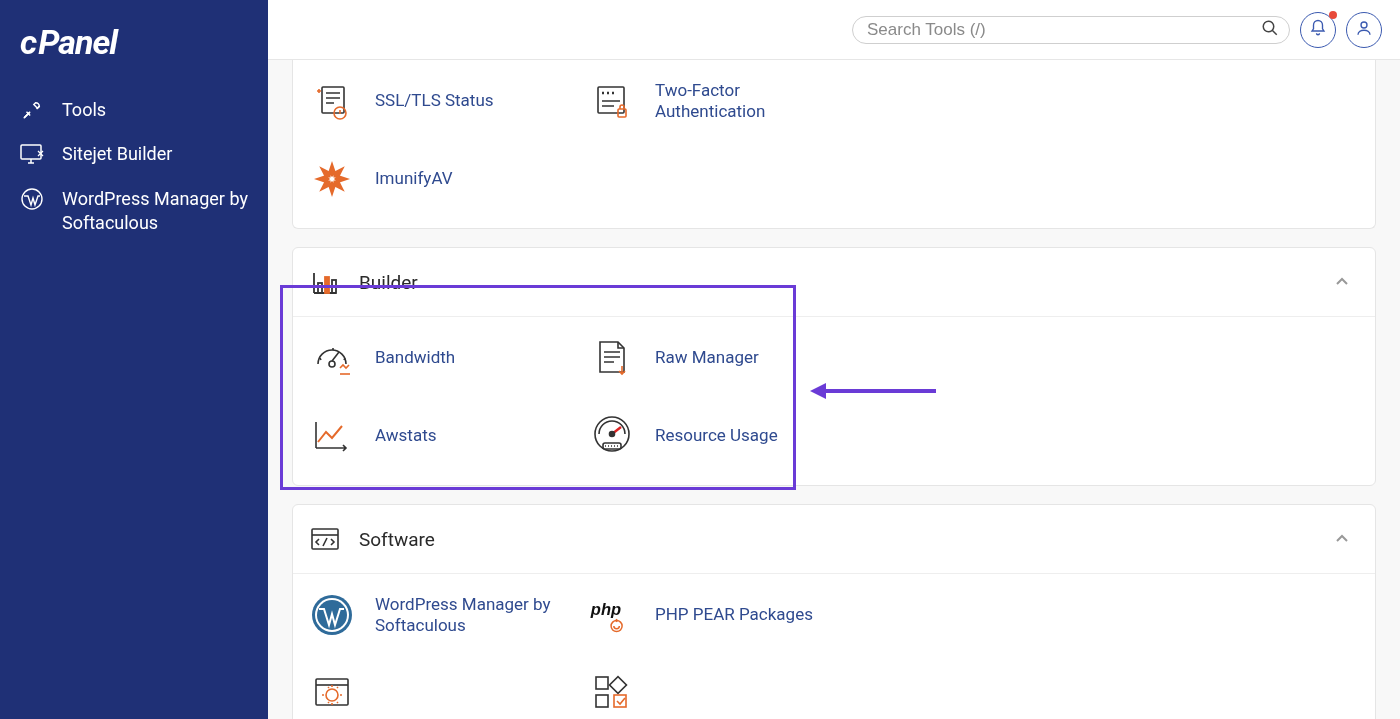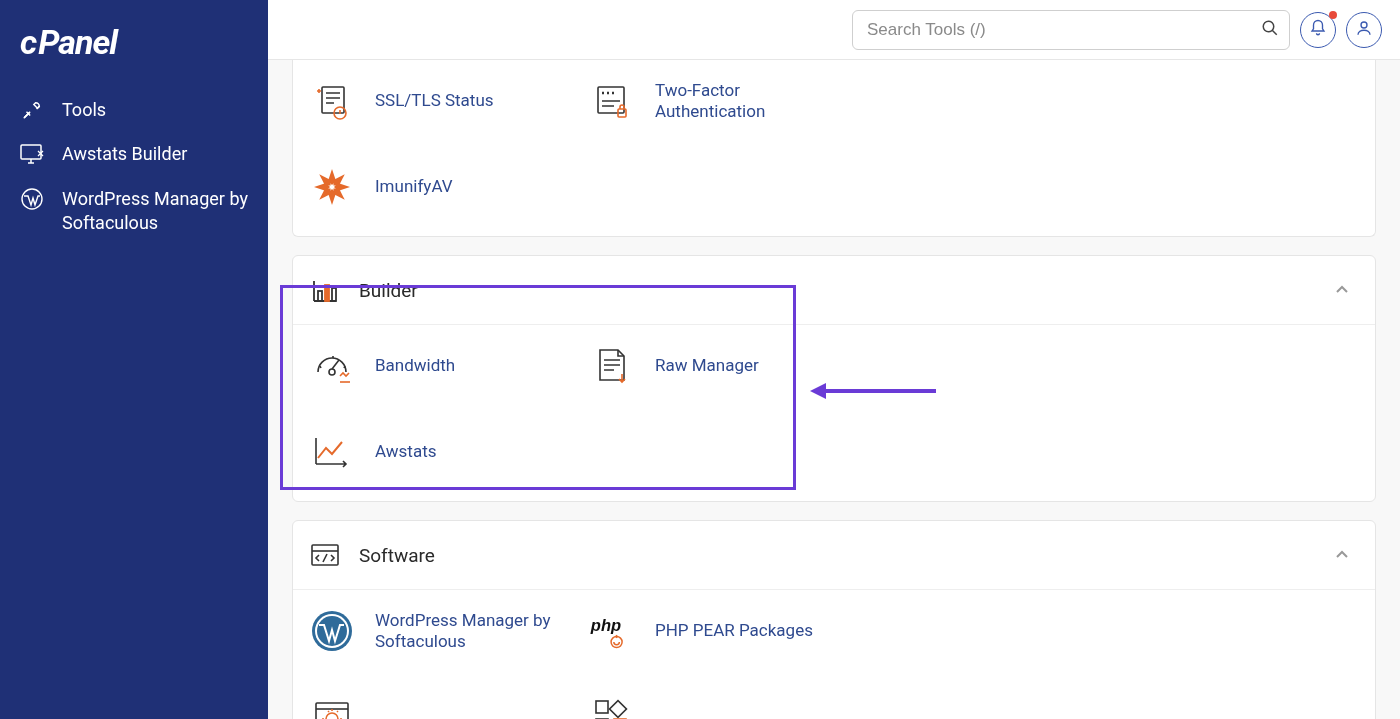--- a/index.html
+++ b/index.html
@@ -49,23 +49,23 @@
     background: #fff;
     border-bottom: 1px solid #e6e6e6;
     display: flex;
     align-items: center;
     justify-content: flex-end;
     padding: 0 18px;
     gap: 10px;
   }
   .search-wrap {
     width: 438px;
-    height: 40px;
+    height: 28px;
     border: 1px solid #cfcfcf;
-    border-radius: 6px;
+    border-radius: 14px;
     display: flex;
     align-items: center;
     padding: 0 10px 0 14px;
     gap: 8px;
   }
   .search-wrap input {
     flex: 1;
     border: none;
     outline: none;
     font-size: 17px;
@@ -101,21 +101,21 @@
     border: 1px solid #e5e5e5;
     border-radius: 6px;
     margin-top: 18px;
   }
   .panel:first-child { margin-top: 0; border-top: none; border-top-left-radius: 0; border-top-right-radius: 0; }
 
   .panel-body {
     display: grid;
     grid-template-columns: 280px 280px;
     padding: 8px 16px 16px 16px;
-    gap: 20px 0;
+    gap: 12px 0;
   }
   .panel-header {
     display: flex;
     align-items: center;
     padding: 18px 24px 18px 16px;
     border-bottom: 1px solid #eee;
     gap: 18px;
   }
   .panel-header .ph-title {
     font-size: 19px;
@@ -186,21 +186,21 @@
   </div>
 
   <div class="nav-item">
     <span class="nav-icon">
       <svg width="24" height="22" viewBox="0 0 24 22" fill="none" stroke="#fff" stroke-width="1.5">
         <rect x="1" y="2" width="20" height="14" rx="1"></rect>
         <path d="M8 20h6M11 16v4"></path>
         <path d="M18 8l5 5m0-5l-5 5" stroke-width="1.3"></path>
       </svg>
     </span>
-    <span class="nav-label">Awstats Builder</span>
+    <span class="nav-label">Sitejet Builder</span>
   </div>
 
   <div class="nav-item multi">
     <span class="nav-icon">
       <svg width="24" height="24" viewBox="0 0 24 24" fill="none" stroke="#fff" stroke-width="1.4">
         <circle cx="12" cy="12" r="10"></circle>
         <path d="M4 9h4l3 9 2-7 2 7 3-9h2"></path>
       </svg>
     </span>
     <span class="nav-label">WordPress Manager by Softaculous</span>
@@ -328,20 +328,33 @@
       </div>
       <div class="tool-item">
         <span class="tool-icon">
           <svg width="44" height="44" viewBox="0 0 44 44" fill="none" stroke="#333" stroke-width="1.6">
             <path d="M6 34V8M6 34h30m-3-3l3 3-3 3"></path>
             <path d="M8 28l8-10 6 6 10-12" stroke="#e56a2b" stroke-width="2"></path>
           </svg>
         </span>
         <span class="tool-label">Awstats</span>
       </div>
+      <div class="tool-item">
+        <span class="tool-icon">
+          <svg width="46" height="46" viewBox="0 0 46 46" fill="none" stroke="#333" stroke-width="1.6">
+            <circle cx="23" cy="21" r="17"></circle>
+            <path d="M10 21a13 13 0 0 1 26 0"></path>
+            <path d="M23 21l9-7" stroke="#d22" stroke-width="2.4"></path>
+            <circle cx="23" cy="21" r="2.5" fill="#333"></circle>
+            <rect x="14" y="30" width="18" height="6" rx="2" fill="#fff"></rect>
+            <path d="M16 33h1m2 0h1m2 0h1m2 0h1m2 0h1" stroke-width="1.4"></path>
+          </svg>
+        </span>
+        <span class="tool-label">Resource Usage</span>
+      </div>
     </div>
   </div>
 
   <div class="panel">
     <div class="panel-header">
       <span class="ph-icon">
         <svg width="30" height="28" viewBox="0 0 30 28" fill="none" stroke="#333" stroke-width="1.6">
           <rect x="2" y="4" width="26" height="20" rx="1"></rect>
             <path d="M2 10h26"></path>
           <path d="M9 20l-3-3 3-3M21 20l3-3-3-3M13 21l4-8"></path>

